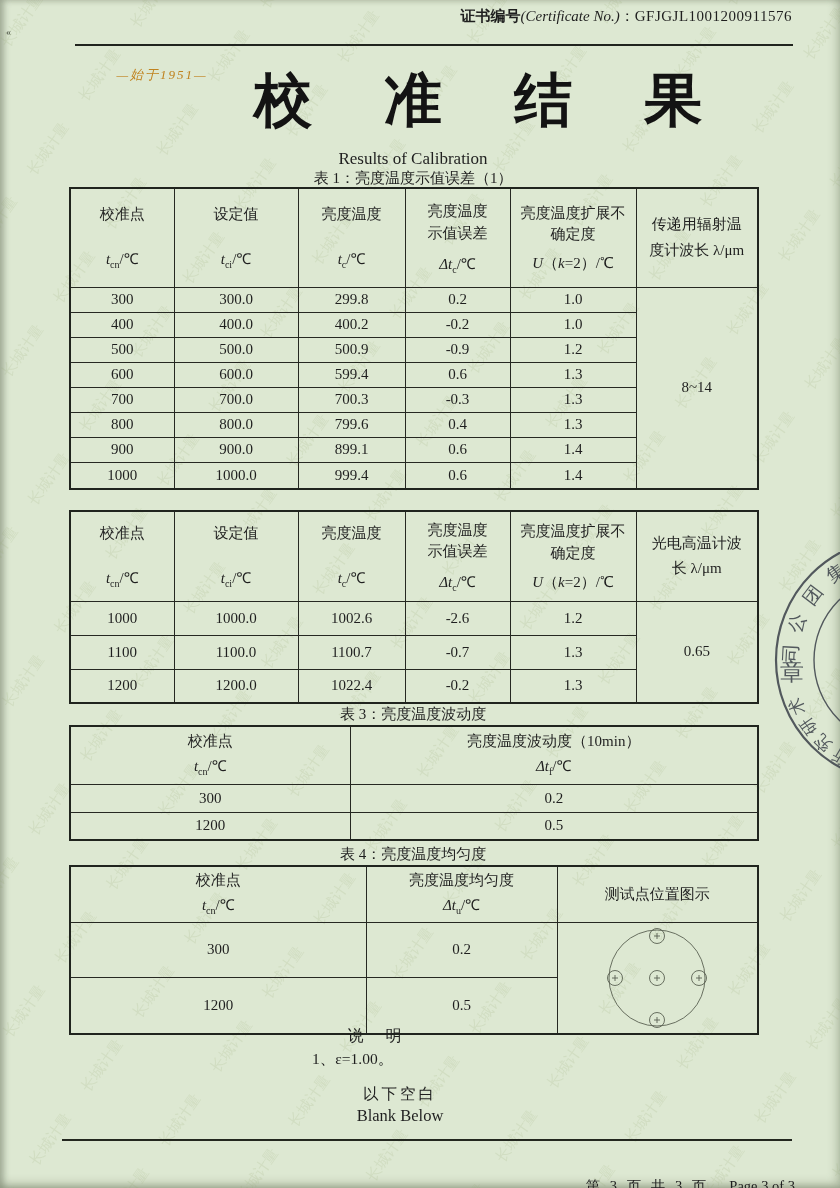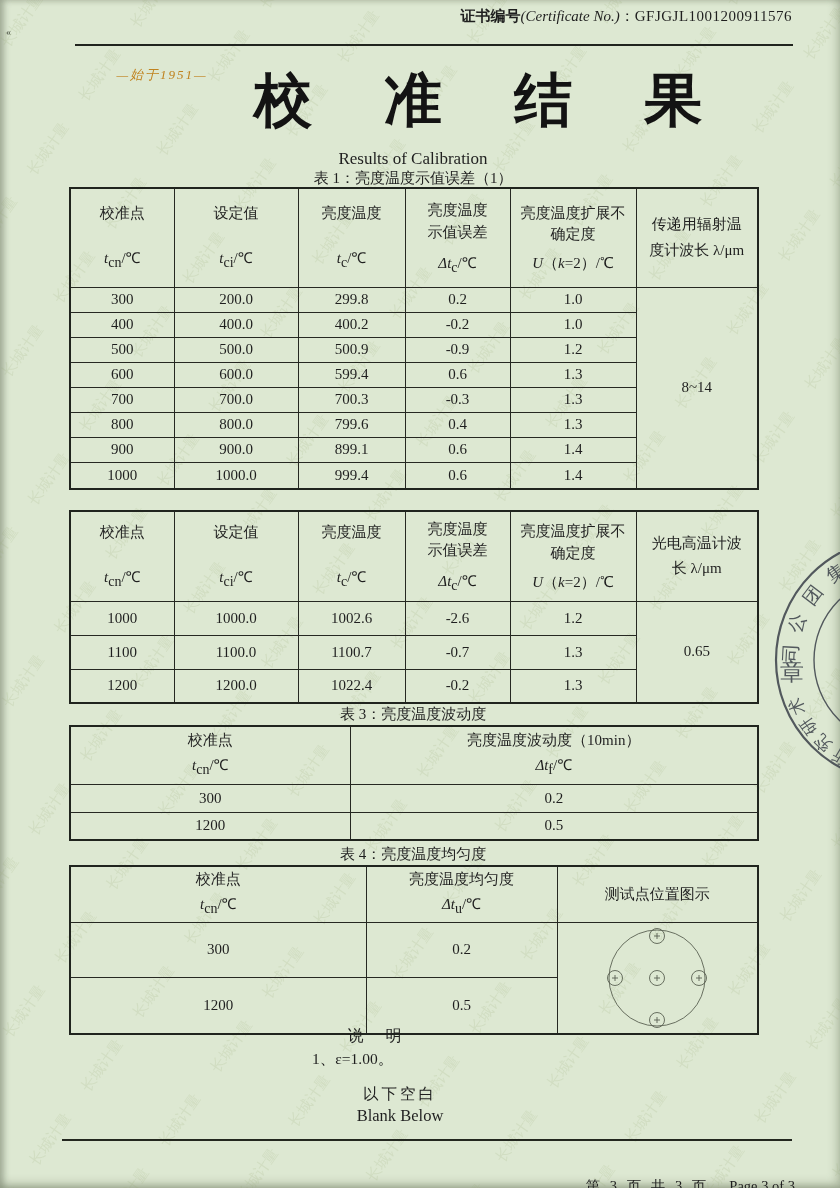--- a/index.html
+++ b/index.html
@@ -36,21 +36,21 @@
   .cap { position:absolute; left:69px; width:688px; text-align:center; font-size:15px; }
 
   table.tb { position:absolute; left:69px; width:688px; border-collapse:collapse; table-layout:fixed; font-size:15px; }
   table.tb td { border:1.5px solid #262822; text-align:center; vertical-align:middle; padding:0; }
   table.tb { border:2px solid #20241e; }
   .hcell { display:flex; flex-direction:column; align-items:center; justify-content:center; }
   .g-lg > * + * { margin-top:24px; }
   .g-sm > * + * { margin-top:4px; }
   .g-md > * + * { margin-top:8px; }
   .v { font-style:italic; font-family:"Liberation Serif",serif; }
-  sub { font-size:14px; }
+  sub { font-size:10px; }
   .ln { line-height:1.45; }
 
   
   .note-title { position:absolute; top:1026px; left:69px; width:620px; text-align:center; font-size:16px; letter-spacing:9px; }
   .note-item  { position:absolute; top:1049px; left:312px; font-size:15.5px; }
   .blank-cn { position:absolute; top:1084px; left:0; width:800px; text-align:center; font-size:15.5px; letter-spacing:3px; }
   .blank-en { position:absolute; top:1106px; left:0; width:800px; text-align:center; font-size:16.5px; }
 
   .rule-bottom { position:absolute; top:1139px; left:62px; width:730px; height:1.6px; background:#23271f; }
   .pagefoot { position:absolute; top:1153px; left:0; width:795px; text-align:right; font-size:14.5px;margin-top:24px; }
@@ -136,21 +136,21 @@
         </td>
         <td>
           <div class="hcell g-sm ln">
             <div>传递用辐射温</div>
             <div>度计波长 λ/μm</div>
           </div>
         </td>
       </tr>
       <tr style="height:25px">
         <td>300</td>
-        <td>200.0</td>
+        <td>300.0</td>
         <td>299.8</td>
         <td>0.2</td>
         <td>1.0</td>
         <td rowspan="8">8~14</td>
       </tr>
       <tr style="height:25px">
         <td>400</td>
         <td>400.0</td>
         <td>400.2</td>
         <td>-0.2</td>

